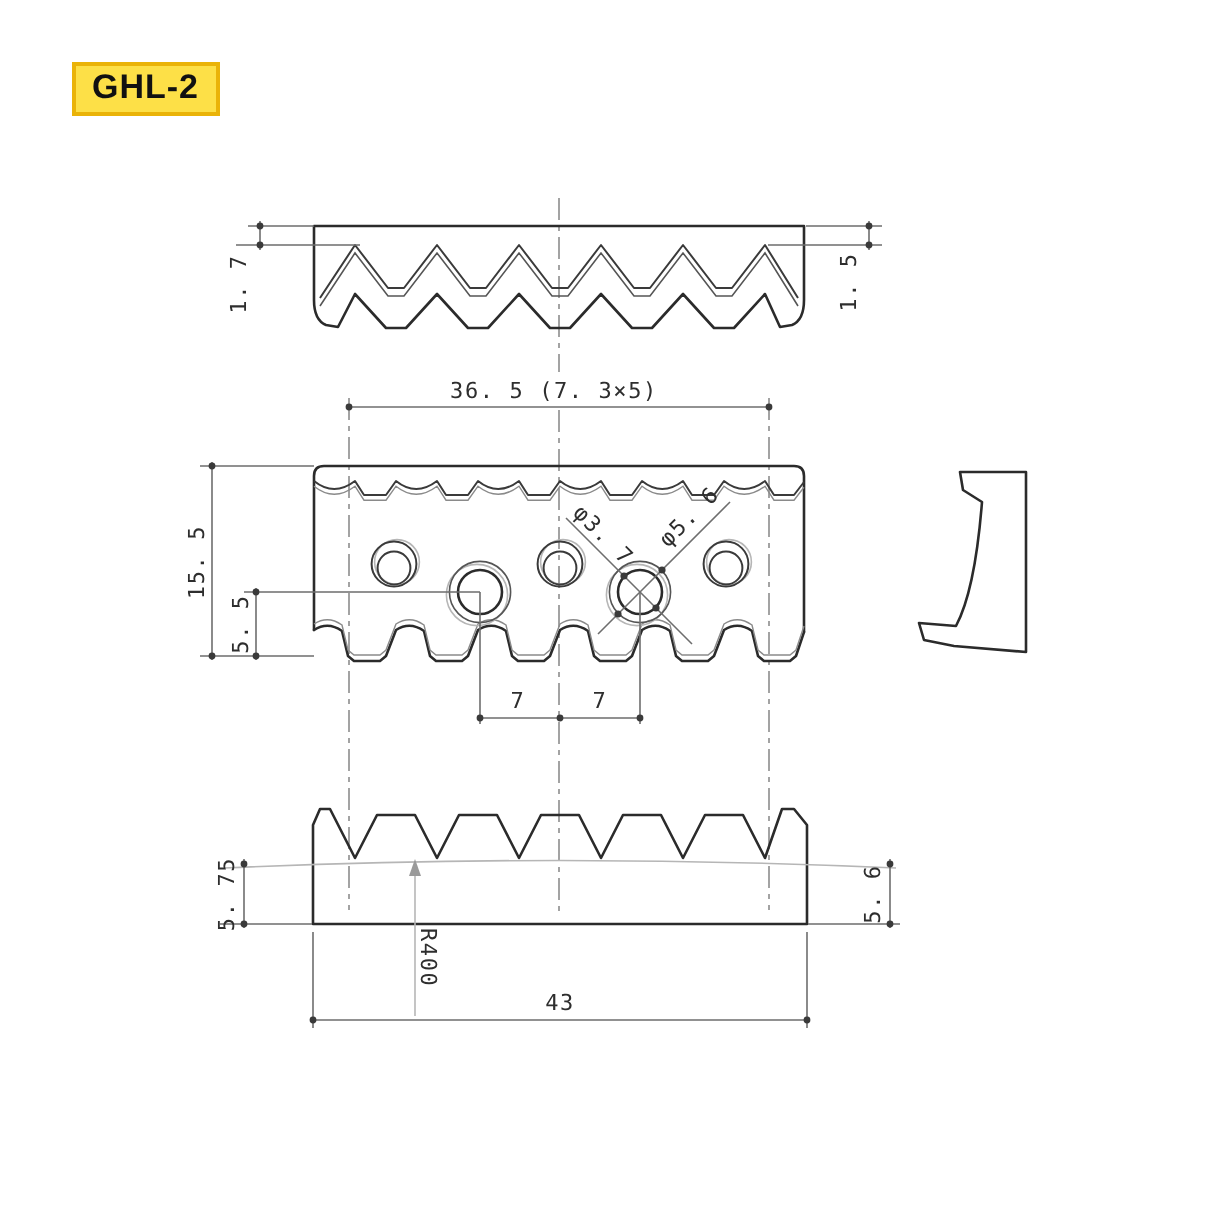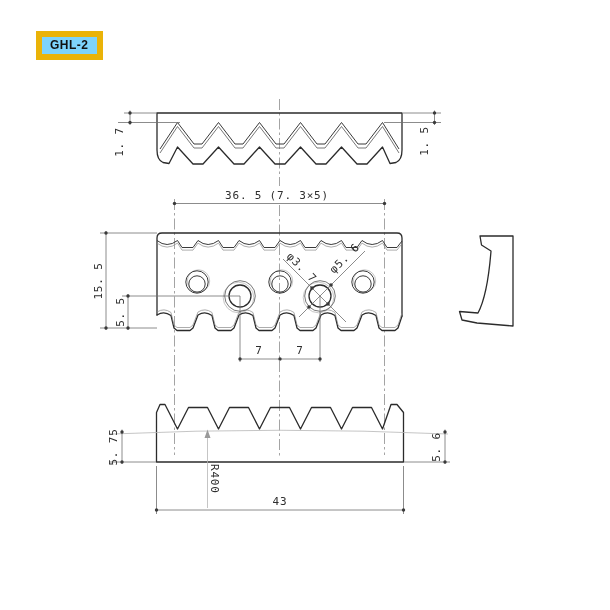--- a/index.html
+++ b/index.html
@@ -1,20 +1,20 @@
 <!DOCTYPE html>
 <html><head>
 <meta charset="utf-8">
 <style>
   html,body{margin:0;padding:0;background:#fff;}
   #stage{position:relative;width:610px;height:610px;background:#ffffff;overflow:hidden;
          font-family:"DejaVu Sans Mono", monospace;}
-  #model-box{position:absolute;left:36px;top:31px;border:6px solid #eab308;
+  #model-box{position:absolute;left:36px;top:31px;border:2px solid #eab308;
              padding:1px 8px 2px 8px;font-family:"Liberation Sans",sans-serif;
-             font-weight:bold;font-size:12px;color:#111;letter-spacing:0.5px;background:#7dd3fc;}
+             font-weight:bold;font-size:17px;color:#111;letter-spacing:0.5px;background:#fde047;}
   svg{position:absolute;left:0;top:0;}
   .outline{stroke:#2b2b2b;stroke-width:1.3;fill:none;stroke-linejoin:round;stroke-linecap:round;}
   .mid{stroke:#3a3a3a;stroke-width:1;fill:none;stroke-linejoin:round;}
   .thin{stroke:#555;stroke-width:0.8;fill:none;}
   .dbl{stroke:#8a8a8a;stroke-width:0.7;fill:none;}
   .dim{stroke:#6e6e6e;stroke-width:0.8;fill:none;}
   .cl{stroke:#7d7d7d;stroke-width:0.7;fill:none;stroke-dasharray:11 3 2.5 3;}
   .faint{stroke:#b6b6b6;stroke-width:0.8;fill:none;}
   .dot{fill:#3a3a3a;stroke:none;}
   .dimtxt{font-family:"DejaVu Sans Mono",monospace;font-size:11px;fill:#2e2e2e;letter-spacing:0.8px;}

